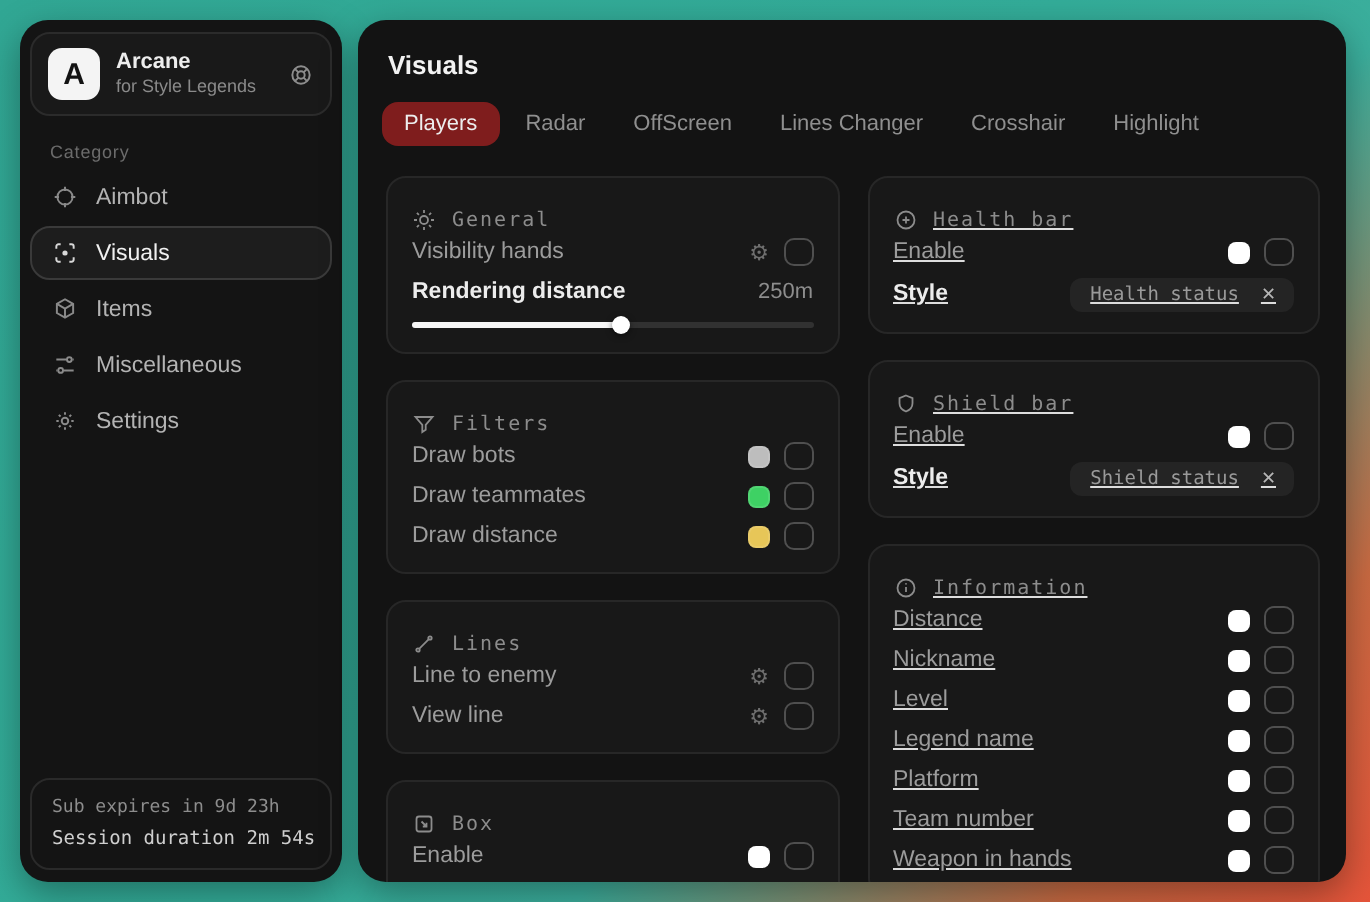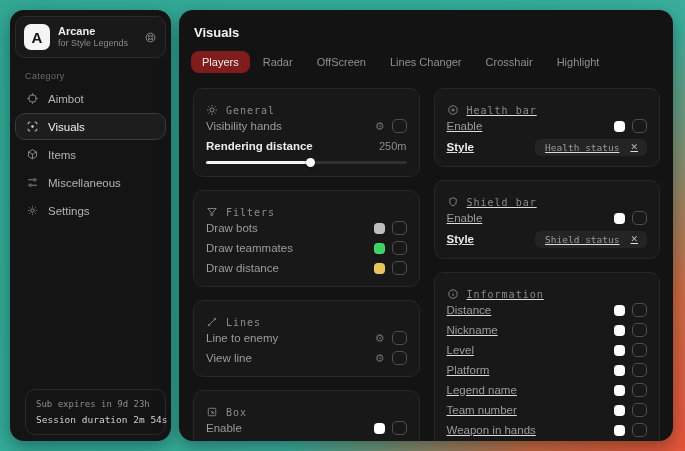--- a/index.html
+++ b/index.html
@@ -19,21 +19,21 @@
   .logo-text { flex:1; min-width:0; }
   .logo-title { font-size:11px; font-weight:bold; color:#ededed; line-height:1.25; }
   .logo-sub { font-size:9px; color:#8a8a8a; line-height:1.25; }
   .corner-ic { color:#8d8d8d; display:flex; cursor:pointer; }
   .cat-label { margin:13px 0 4px 15px; font-size:9px; color:#6b6b6b; letter-spacing:.4px; }
   .nav { padding:0 5px; }
   .nav-item { display:flex; align-items:center; gap:9px; height:27px; padding:0 9px; border:1px solid transparent; border-radius:10px; color:#b3b3b3; font-size:11.5px; cursor:pointer; margin-bottom:1px; }
   .nav-item .ic { color:#8a8a8a; display:flex; width:14px; justify-content:center; }
   .nav-item.active { border-color:#3a3a3a; background:#1d1d1d; color:#f0f0f0; }
   .nav-item.active .ic { color:#d8d8d8; }
-  .foot-card { position:absolute; left:15px; right:5px; bottom:6px; border:1px solid #2a2a2a; border-radius:10px; padding:7px 10px 8px; }
+  .foot-card { position:absolute; left:5px; right:5px; bottom:6px; border:1px solid #2a2a2a; border-radius:10px; padding:7px 10px 8px; }
   .foot1 { font-family:"DejaVu Sans Mono", monospace; font-size:9px; color:#8d8d8d; line-height:1.7; white-space:nowrap; }
   .foot2 { font-family:"DejaVu Sans Mono", monospace; font-size:9.5px; color:#cfcfcf; line-height:1.4; white-space:nowrap; }
   
   .main { left:179px; width:494px; overflow:hidden; background:#131313; }
   .main-title { margin:15px 0 0 15px; font-size:13px; font-weight:bold; color:#f2f2f2; }
   .tabs { display:flex; align-items:center; gap:2px; margin:11px 0 0 12px; }
   .tab { padding:5px 11px; font-size:11px; color:#8f8f8f; border-radius:8px; cursor:pointer; white-space:nowrap; }
   .tab.active { background:#7f1d1d; color:#ededed; }
   .cols { position:absolute; left:14px; right:13px; top:78px; bottom:-20px; display:flex; gap:14px; overflow:hidden; }
   .col { flex:1; display:flex; flex-direction:column; }
@@ -343,34 +343,34 @@
           </span>
         </div>
         <div class="row">
           <span class="lbl">Level</span>
           <span class="ctrls">
             <span class="swatch" style="background: rgb(255, 255, 255);"></span>
             <span class="chk"></span>
           </span>
         </div>
         <div class="row">
+          <span class="lbl">Legend name</span>
+          <span class="ctrls">
+            <span class="swatch" style="background: rgb(255, 255, 255);"></span>
+            <span class="chk"></span>
+          </span>
+        </div>
+        <div class="row">
           <span class="lbl">Platform</span>
           <span class="ctrls">
             <span class="swatch" style="background: rgb(255, 255, 255);"></span>
             <span class="chk"></span>
           </span>
         </div>
         <div class="row">
-          <span class="lbl">Legend name</span>
-          <span class="ctrls">
-            <span class="swatch" style="background: rgb(255, 255, 255);"></span>
-            <span class="chk"></span>
-          </span>
-        </div>
-        <div class="row">
           <span class="lbl">Team number</span>
           <span class="ctrls">
             <span class="swatch" style="background: rgb(255, 255, 255);"></span>
             <span class="chk"></span>
           </span>
         </div>
         <div class="row">
           <span class="lbl">Weapon in hands</span>
           <span class="ctrls">
             <span class="swatch" style="background: rgb(255, 255, 255);"></span>

